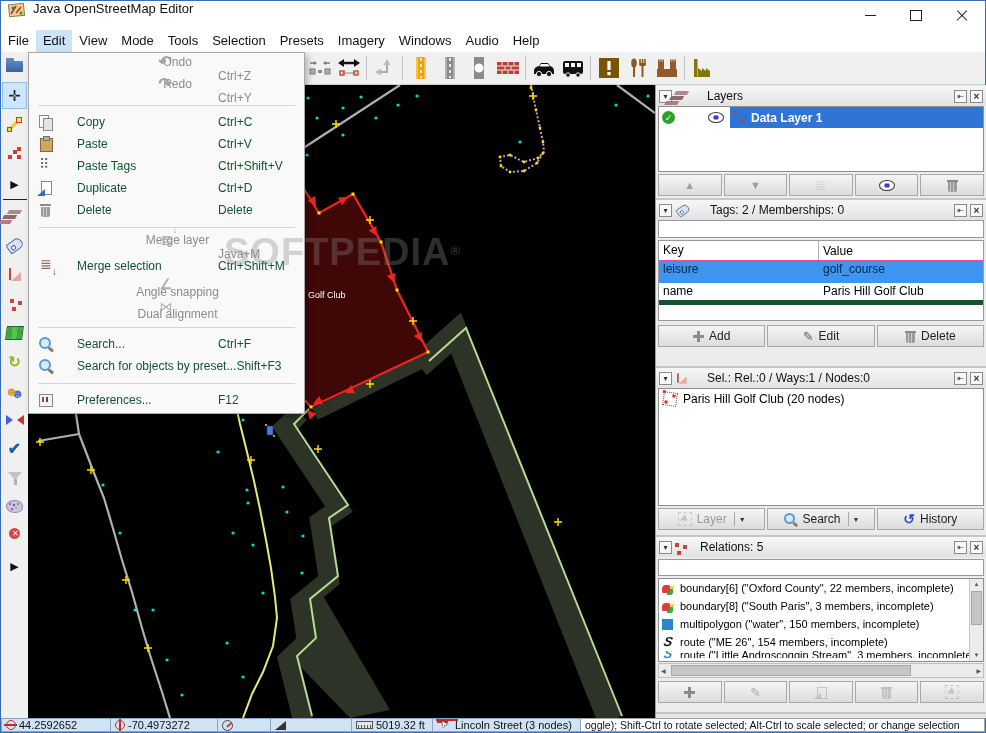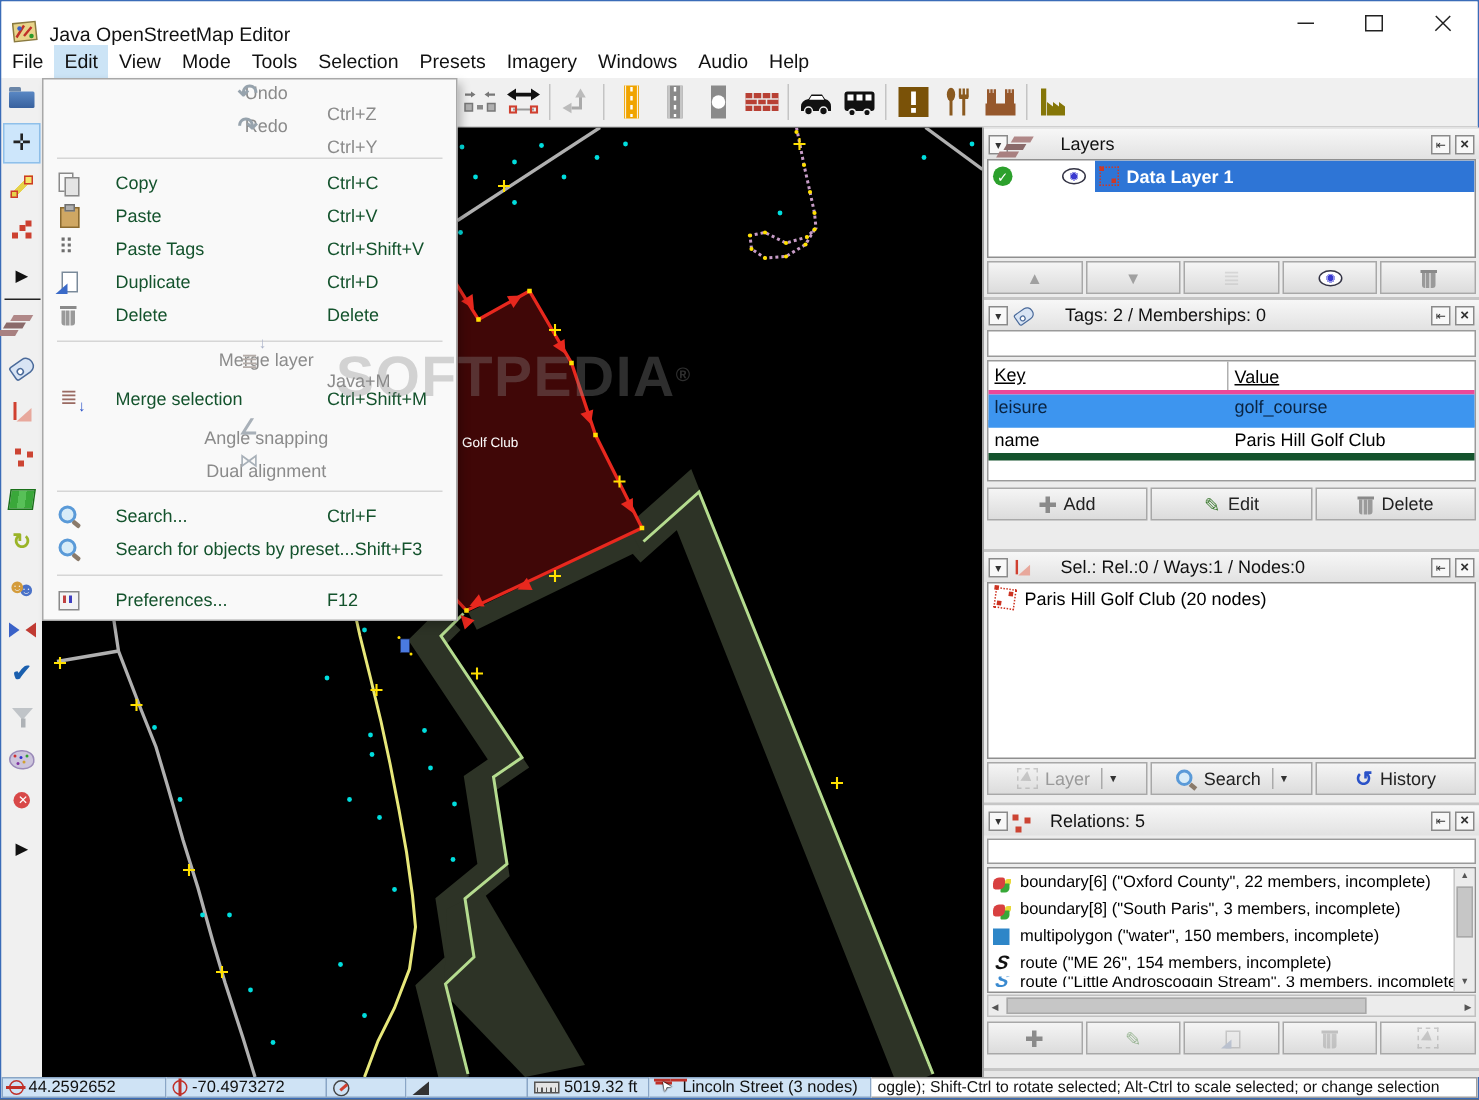--- a/index.html
+++ b/index.html
@@ -1,21 +1,21 @@
 <!DOCTYPE html>
 <html><head>
 <meta charset="utf-8">
 <style>
   html,body{margin:0;padding:0;background:#555;}
   #win{position:relative;width:986px;height:733px;background:#f0f0f0;
        font-family:"Liberation Sans",sans-serif;overflow:hidden;
        box-shadow:inset 0 0 0 1px #3a6cb8;}
   
   #titlebar{position:absolute;left:1px;top:1px;right:1px;height:29px;background:#fff;
-            display:flex;align-items:flex-end;padding-left:7px;gap:7px;}
+            display:flex;align-items:flex-start;padding-left:7px;gap:7px;}
   #titlebar .title{font-size:13px;color:#111;}
   .wbtns{position:absolute;right:0;top:0;height:29px;display:flex;}
   .wbtn{width:46px;height:29px;display:flex;align-items:center;justify-content:center;}
   .g-min{width:11px;height:0;border-top:1px solid #222;display:block;}
   .g-max{width:10px;height:9px;border:1px solid #222;display:block;}
   .g-close{position:relative;width:12px;height:12px;display:block;}
   .g-close::before,.g-close::after{content:"";position:absolute;left:-1px;top:5px;width:14px;height:1.4px;background:#222;}
   .g-close::before{transform:rotate(45deg);} .g-close::after{transform:rotate(-45deg);}
   
   #menubar{position:absolute;left:1px;top:30px;right:1px;height:22px;background:#fff;
@@ -157,21 +157,21 @@
   
   .layer-row{display:flex;align-items:center;height:21px;}
   .layer-row .icon-checkgreen{margin-left:3px;}
   .layer-row .icon-eye{margin-left:33px;}
   .layer-row .blue{flex:1;height:21px;margin-left:6px;background:#2e75d6;color:#fff;font-weight:bold;
       font-size:12px;display:flex;align-items:center;gap:5px;padding-left:3px;}
   
   .preset-row{margin:2px 2px;height:20px;border:1px solid #8a8a8a;background:#fff;display:flex;align-items:center;gap:5px;padding:0 3px;font-size:12px;}
   .combo-row{margin:0 2px;height:16px;border:1px solid #9a9a9a;background:#fff;}
   .tagtable{margin:2px 2px;border:1px solid #9a9a9a;background:#fff;height:79px;font-size:12px;}
-  .tt-head{display:flex;height:19px;border-bottom:3px solid #ec4899;align-items:center;text-decoration:underline;}
+  .tt-head{display:flex;height:19px;border-bottom:1px solid #ec4899;align-items:center;}
   .tt-head .tkey{width:160px;border-right:1px solid #b0b0b0;padding-left:4px;box-sizing:border-box;height:19px;line-height:19px;}
   .tt-head .tval{flex:1;padding-left:4px;}
   .tag-row{display:flex;height:17px;line-height:17px;border-bottom:5px solid #14532d;align-items:flex-end;}
   .tag-row .tcell{white-space:nowrap;overflow:hidden;}
   .tag-row .tkey{width:160px;padding-left:4px;box-sizing:border-box;}
   .tag-row .tval{flex:1;padding-left:4px;}
   .tag-row.selected{background:#3d95ef;color:#0a2442;border-bottom-color:#3d95ef;}
   
   .sel-item{display:flex;align-items:center;gap:6px;padding:3px 4px;font-size:12px;}
   

